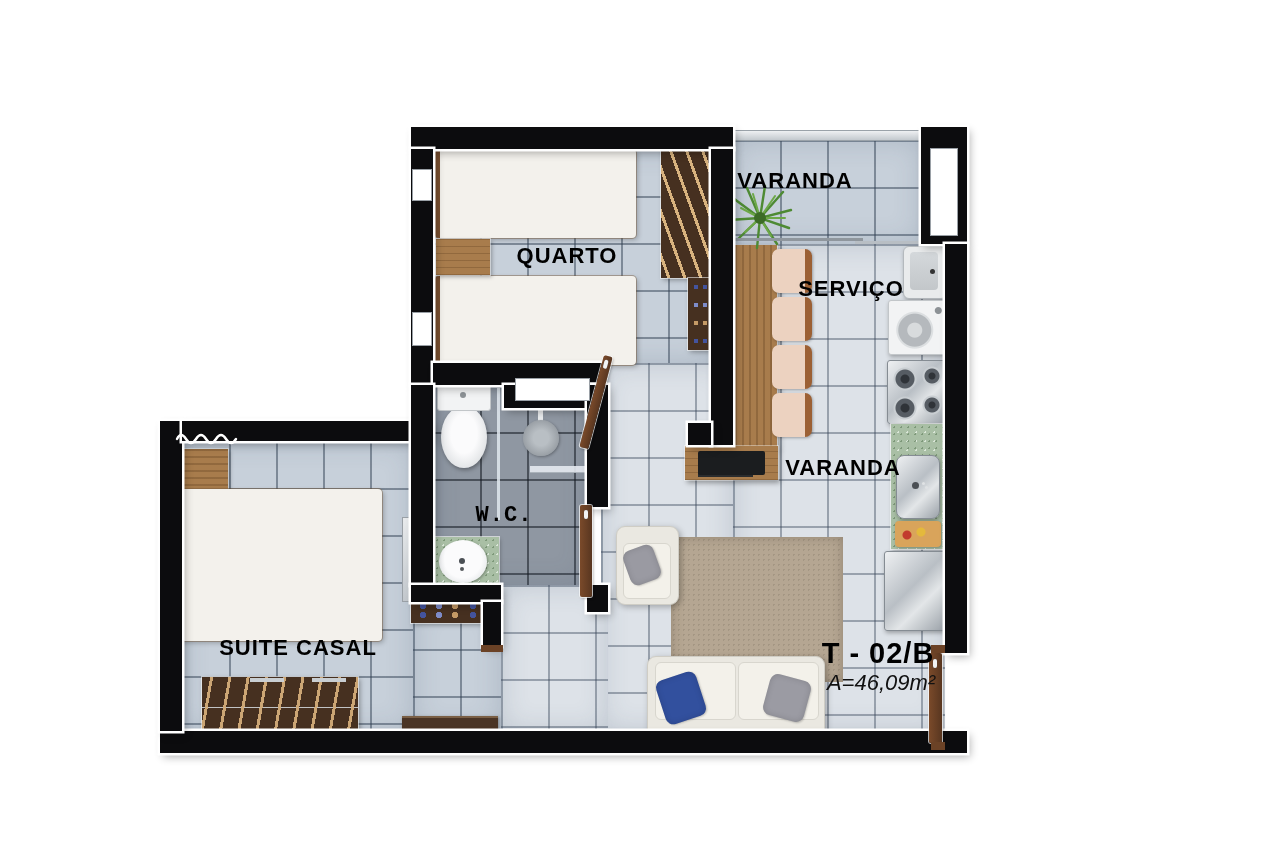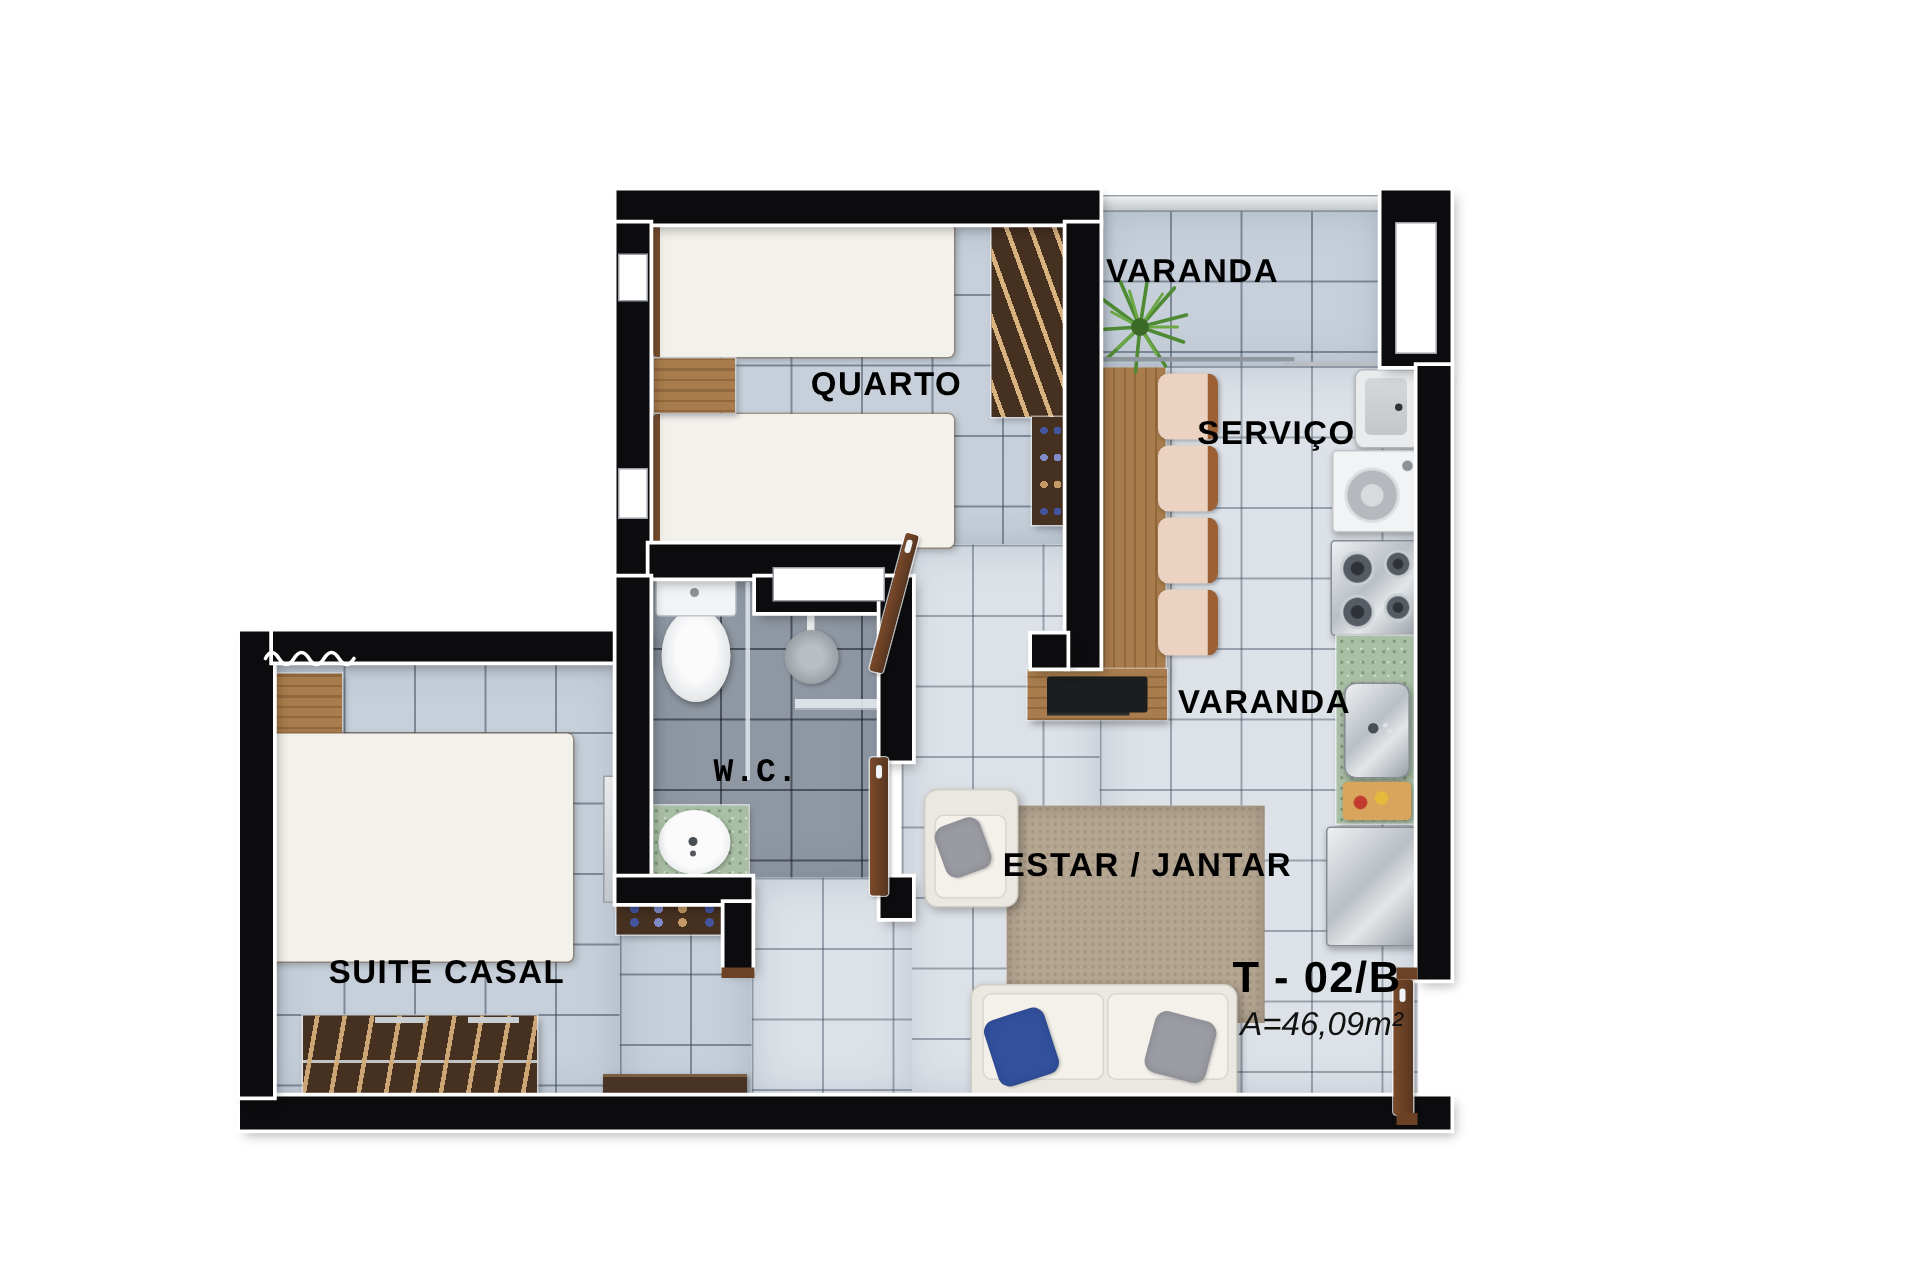--- a/index.html
+++ b/index.html
@@ -238,23 +238,22 @@
   </div>
   <div class="door" style="left:580px;top:505px;width:12px;height:92px;">
     <div class="handle" style="left:4px;top:5px;"></div>
   </div>
   <div class="door" style="left:929px;top:653px;width:13px;height:90px;">
     <div class="handle" style="left:4px;top:6px;"></div>
   </div>
   <div class="f" style="left:931px;top:645px;width:14px;height:8px;background:#6b4226;z-index:42;"></div>
   <div class="f" style="left:931px;top:742px;width:14px;height:8px;background:#6b4226;z-index:42;"></div>
 
-  <div class="label" style="left:567px;top:256px;margin-left:24px;">QUARTO</div>
+  <div class="label" style="left:567px;top:256px;">QUARTO</div>
   <div class="label" style="left:795px;top:181px;">VARANDA</div>
   <div class="label" style="left:851px;top:289px;">SERVIÇO</div>
   <div class="label" style="left:843px;top:468px;">VARANDA</div>
   <div class="label" style="left:504px;top:515px;font-family:Liberation Mono, monospace;">W.C.</div>
-  <div class="label" style="left:765px;top:577px;">ESTAR / JANTAR</div>
   <div class="label" style="left:298px;top:648px;">SUITE CASAL</div>
   <div class="label label-big" style="left:878px;top:653px;">T - 02/B</div>
   <div class="label label-area" style="left:881px;top:683px;font-style:italic;">A=46,09m²</div>
 
 </div>
 
 </body></html>

